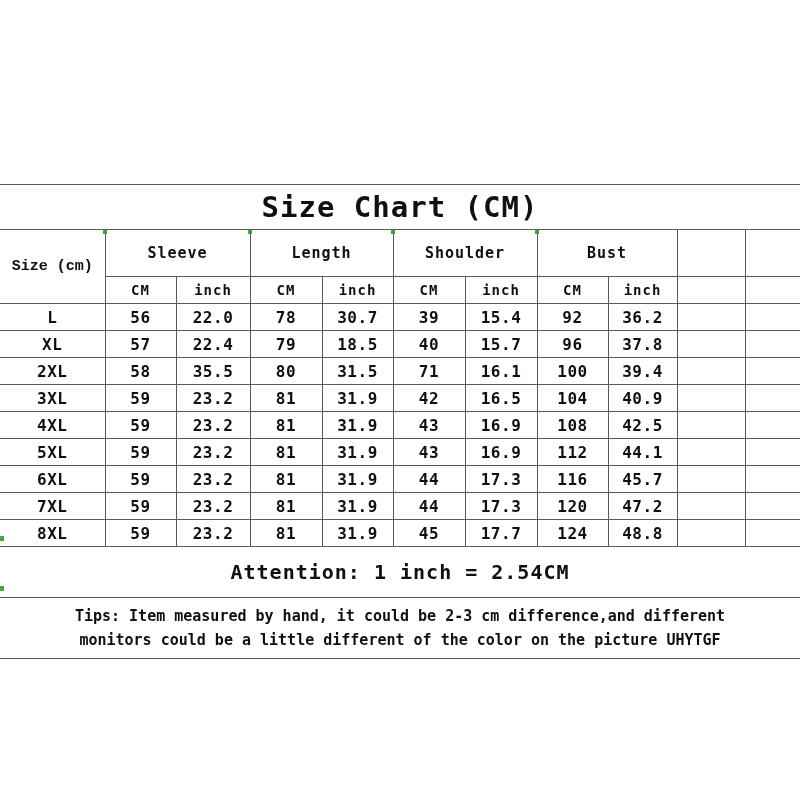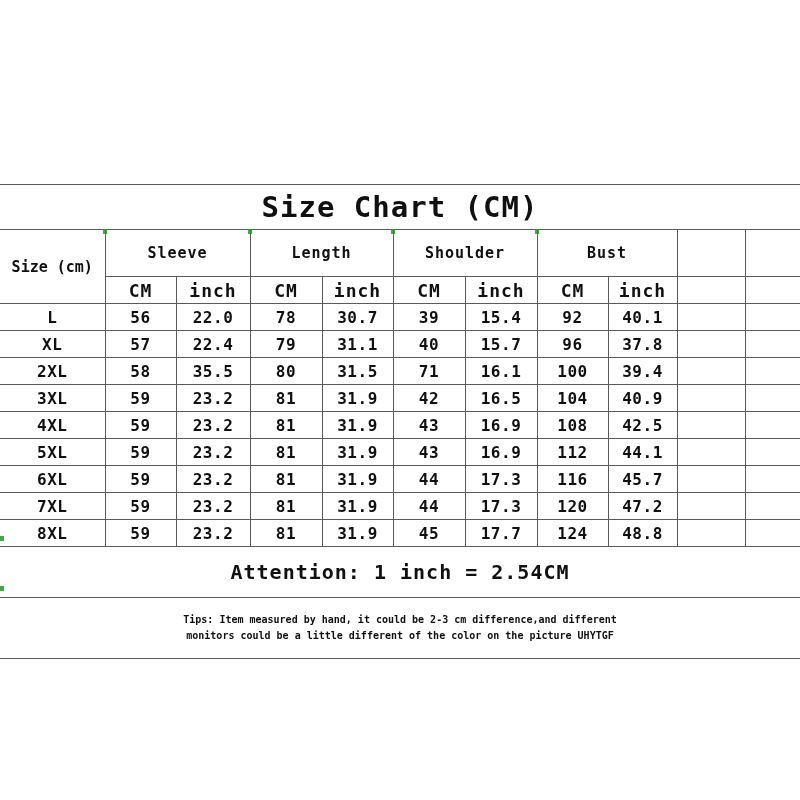--- a/index.html
+++ b/index.html
@@ -58,33 +58,34 @@
     letter-spacing: 1px;
     font-weight: normal;
     border-top: 2px solid #5a5a5a;
   }
 
   
   td.size-label-cell {
     font-size: 15px;
     font-weight: normal;
     letter-spacing: 0px;
+    font-family: Liberation Mono, monospace;
   }
   td.group-cell {
     height: 46px;
     font-size: 15px;
     font-weight: bold;
     letter-spacing: 1px;
   }
   td.blank-cell { }
 
   
   td.unit-cell {
     height: 26px;
-    font-size: 18px;
+    font-size: 14px;
     font-weight: bold;
     color: #f20d0d;
     letter-spacing: 1px;
   }
 
   
   td.data-cell {
     height: 26px;
     font-size: 16px;
     font-weight: bold;
@@ -105,21 +106,21 @@
     color: #f20d0d;
     letter-spacing: 1px;
     margin-left: 28px;
   }
 
   
   td.tips-cell {
     height: 60px;
     text-align: left;
     padding: 4px 14px 6px 38px;
-    font-size: 10px;
+    font-size: 15px;
     font-weight: bold;
     line-height: 1.62;
     color: #101010;
     letter-spacing: 0px;
     border-bottom: 2px solid #5a5a5a;
   }
   .tips-line { display: block; white-space: nowrap; }
 
   
   .artifact {
@@ -180,30 +181,30 @@
         </tr>
           <tr>
             <td class="size-cell">L</td>
             <td class="data-cell">56</td>
             <td class="data-cell">22.0</td>
             <td class="data-cell">78</td>
             <td class="data-cell">30.7</td>
             <td class="data-cell">39</td>
             <td class="data-cell">15.4</td>
             <td class="data-cell">92</td>
-            <td class="data-cell">40.1</td>
+            <td class="data-cell">36.2</td>
             <td class="data-cell"></td>
             <td class="data-cell"></td>
           </tr>
           <tr>
             <td class="size-cell">XL</td>
             <td class="data-cell">57</td>
             <td class="data-cell">22.4</td>
             <td class="data-cell">79</td>
-            <td class="data-cell">31.1</td>
+            <td class="data-cell">18.5</td>
             <td class="data-cell">40</td>
             <td class="data-cell">15.7</td>
             <td class="data-cell">96</td>
             <td class="data-cell">37.8</td>
             <td class="data-cell"></td>
             <td class="data-cell"></td>
           </tr>
           <tr>
             <td class="size-cell">2XL</td>
             <td class="data-cell">58</td>

